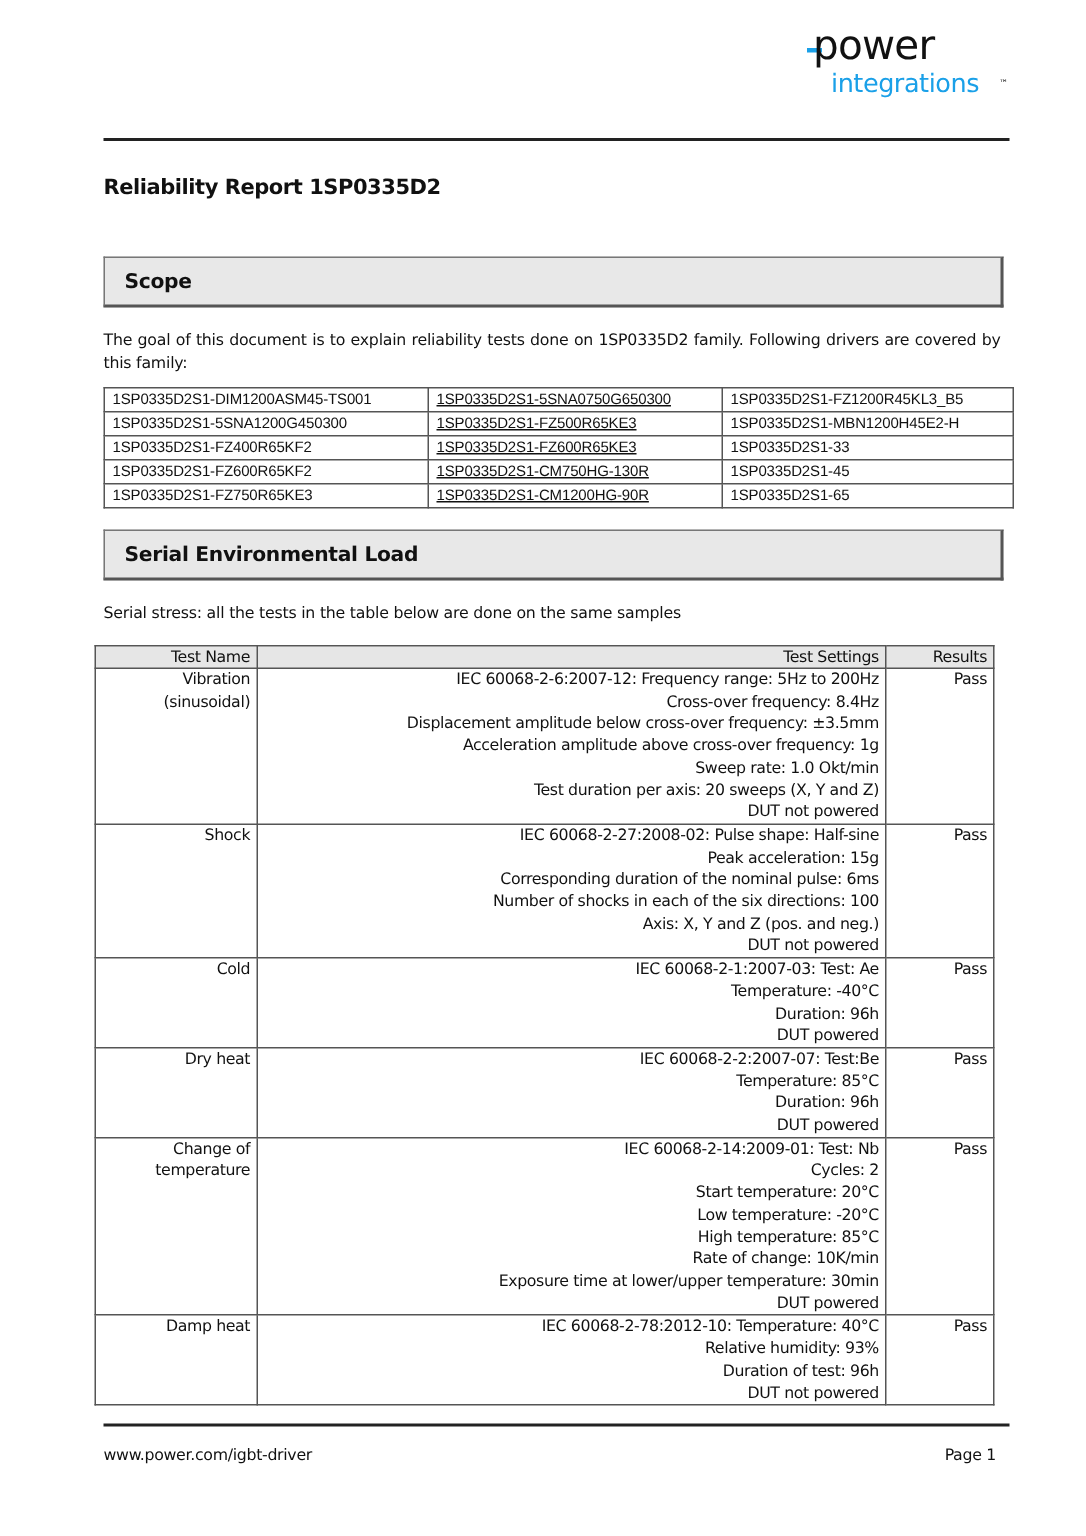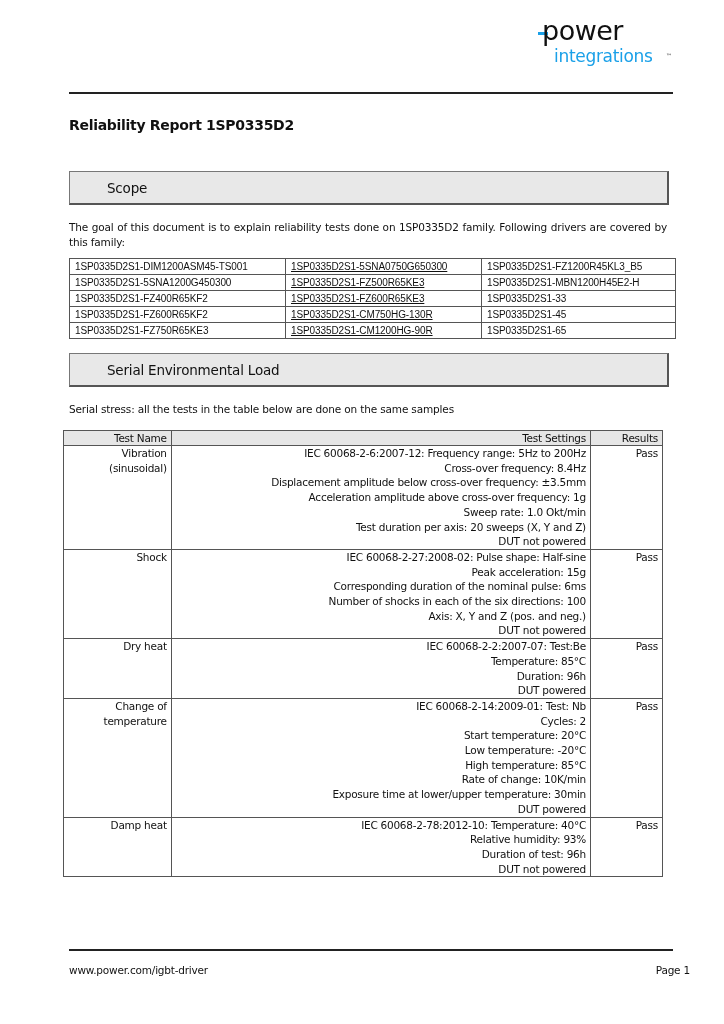--- a/index.html
+++ b/index.html
@@ -12,41 +12,41 @@
   .logo .word-int { position: absolute; left: 16px; top: 33px; font-family: "DejaVu Sans", sans-serif; font-size: 17px; line-height: 18px; color: #1aa0e8; letter-spacing: -0.3px; }
   .logo .tm { position: absolute; left: 128px; top: 38px; font-size: 6px; color: #111; }
 
   .rule-top { position: absolute; left: 69px; top: 92px; width: 604px; height: 2px; background: #222; }
   .rule-bottom { position: absolute; left: 69px; top: 949px; width: 604px; height: 2px; background: #222; }
 
   .title { position: absolute; left: 69px; top: 117px; font-family: "DejaVu Sans", sans-serif; font-weight: bold; font-size: 14px; letter-spacing: -0.3px; color: #111; }
 
   .section-box { position: absolute; left: 69px; width: 600px; height: 34px; background: #e8e8e8;
     border-top: 1px solid #777; border-left: 1px solid #777; border-right: 2px solid #555; border-bottom: 2px solid #555; }
-  .section-box span { position: absolute; left: 13px; top: 8px; font-weight: normal; font-size: 13.5px; letter-spacing: -0.2px; color: #111; margin-left: 24px; }
+  .section-box span { position: absolute; left: 13px; top: 8px; font-weight: bold; font-size: 13.5px; letter-spacing: -0.2px; color: #111; }
 
   .para { position: absolute; left: 69px; width: 598px; font-size: 10.5px; line-height: 15px; text-align: justify; letter-spacing: -0.15px; color: #111; }
 
   table { border-collapse: collapse; position: absolute; }
   .drivers { left: 69px; top: 258px; width: 607px; font-family: "Liberation Sans", sans-serif; font-size: 10px; }
   .drivers td { border: 1px solid #555; height: 16px; padding: 0 5px; white-space: nowrap; letter-spacing: -0.1px; }
   .drivers td:nth-child(1) { width: 216px; }
   .drivers td:nth-child(2) { width: 196px; text-decoration: underline; }
 
   .tests { left: 63px; top: 430px; width: 600px; font-family: "DejaVu Sans", sans-serif; font-size: 10.5px; letter-spacing: -0.25px; }
   .tests th, .tests td { border: 1px solid #555; vertical-align: top; text-align: right; font-weight: normal; padding: 0 4px; }
   .tests th { background: #e6e6e6; height: 15px; line-height: 14px; }
   .tests td { line-height: 14.7px; }
   .tests .c1 { width: 117px; }
   .tests .c2 { width: 444px; }
   .tests .c3 { width: 79px; }
   .tests .line { display: block; white-space: nowrap; }
 
   .footer-left { position: absolute; left: 69px; top: 964px; font-size: 10.5px; letter-spacing: -0.2px; color: #111; }
-  .footer-right { position: absolute; right: 34px; top: 964px; font-size: 10.5px; letter-spacing: -0.2px; color: #111; }
+  .footer-right { position: absolute; right: 60px; top: 964px; font-size: 10.5px; letter-spacing: -0.2px; color: #111; }
 </style>
 </head>
 <body>
 
 <div class="logo">
   <div class="dash"></div>
   <div class="word-power">power</div>
   <div class="word-int">integrations</div>
   <div class="tm">™</div>
 </div>
@@ -131,20 +131,32 @@
         <span class="line">Peak acceleration: 15g</span>
         <span class="line">Corresponding duration of the nominal pulse: 6ms</span>
         <span class="line">Number of shocks in each of the six directions: 100</span>
         <span class="line">Axis: X, Y and Z (pos. and neg.)</span>
         <span class="line">DUT not powered</span>
       </td>
       <td class="c3">Pass</td>
     </tr>
     <tr>
       <td class="c1">
+        <span class="line">Cold</span>
+      </td>
+      <td class="c2">
+        <span class="line">IEC 60068-2-1:2007-03: Test: Ae</span>
+        <span class="line">Temperature: -40°C</span>
+        <span class="line">Duration: 96h</span>
+        <span class="line">DUT powered</span>
+      </td>
+      <td class="c3">Pass</td>
+    </tr>
+    <tr>
+      <td class="c1">
         <span class="line">Dry heat</span>
       </td>
       <td class="c2">
         <span class="line">IEC 60068-2-2:2007-07: Test:Be</span>
         <span class="line">Temperature: 85°C</span>
         <span class="line">Duration: 96h</span>
         <span class="line">DUT powered</span>
       </td>
       <td class="c3">Pass</td>
     </tr>

